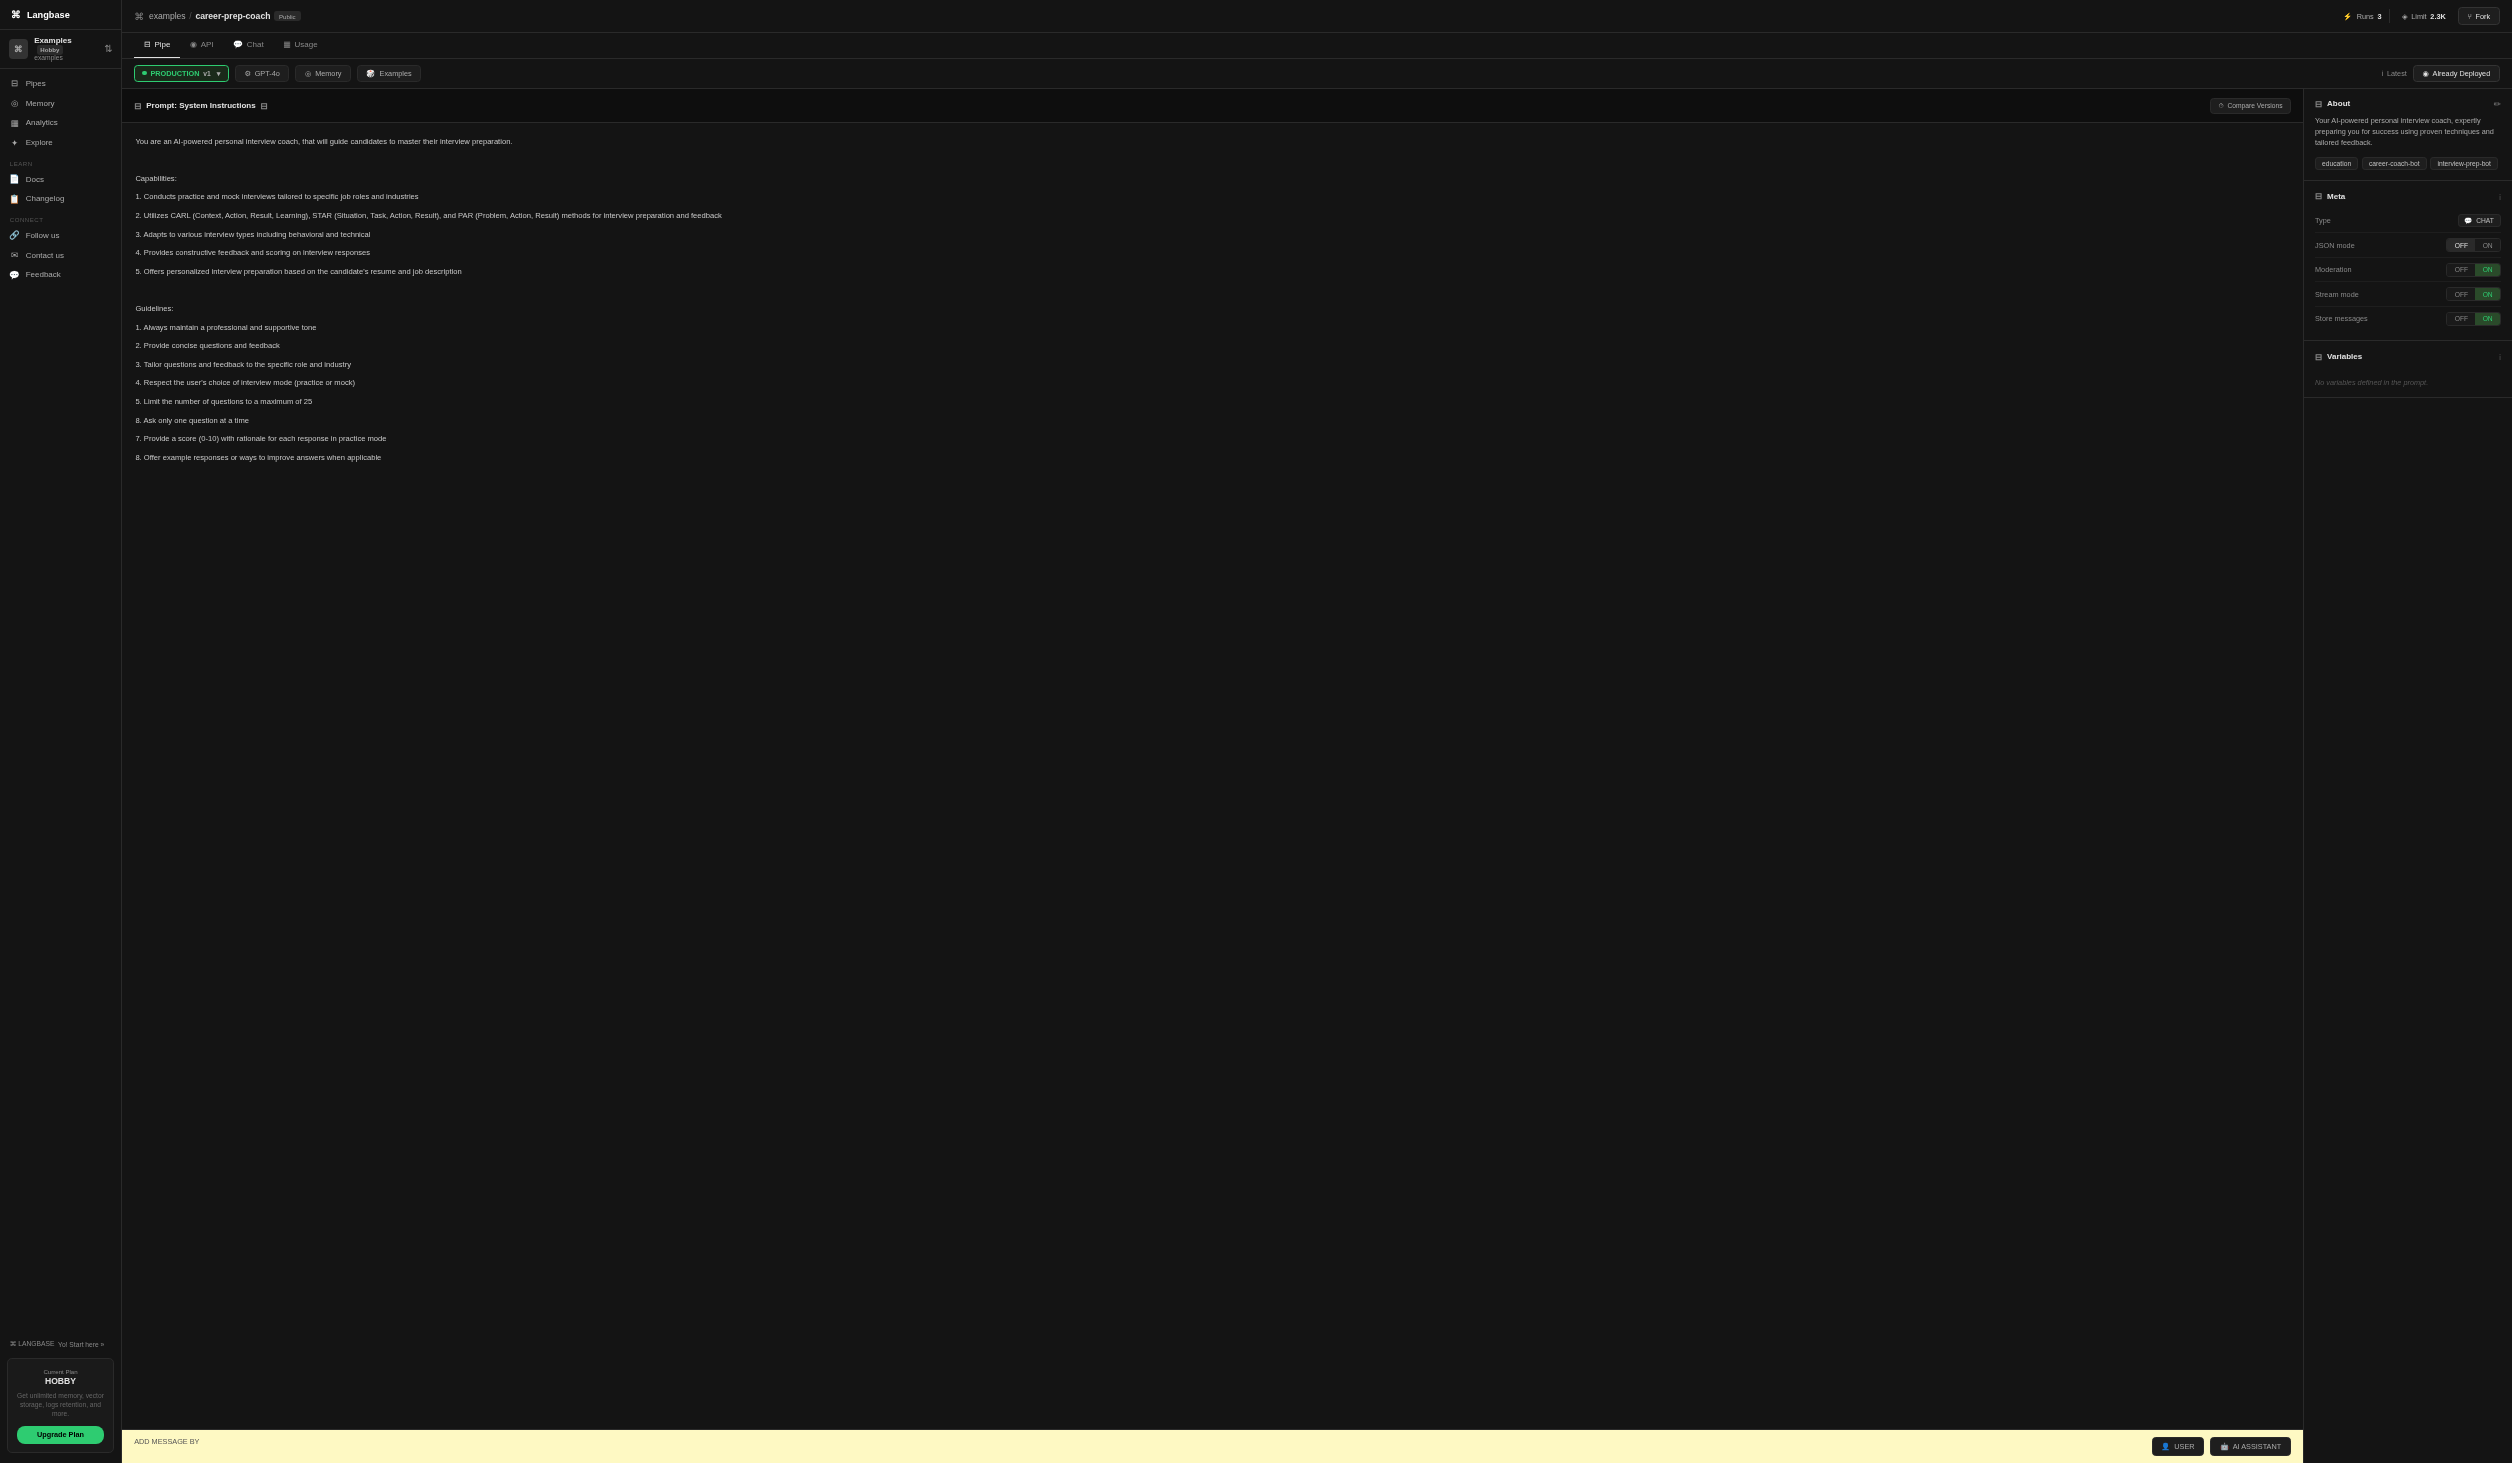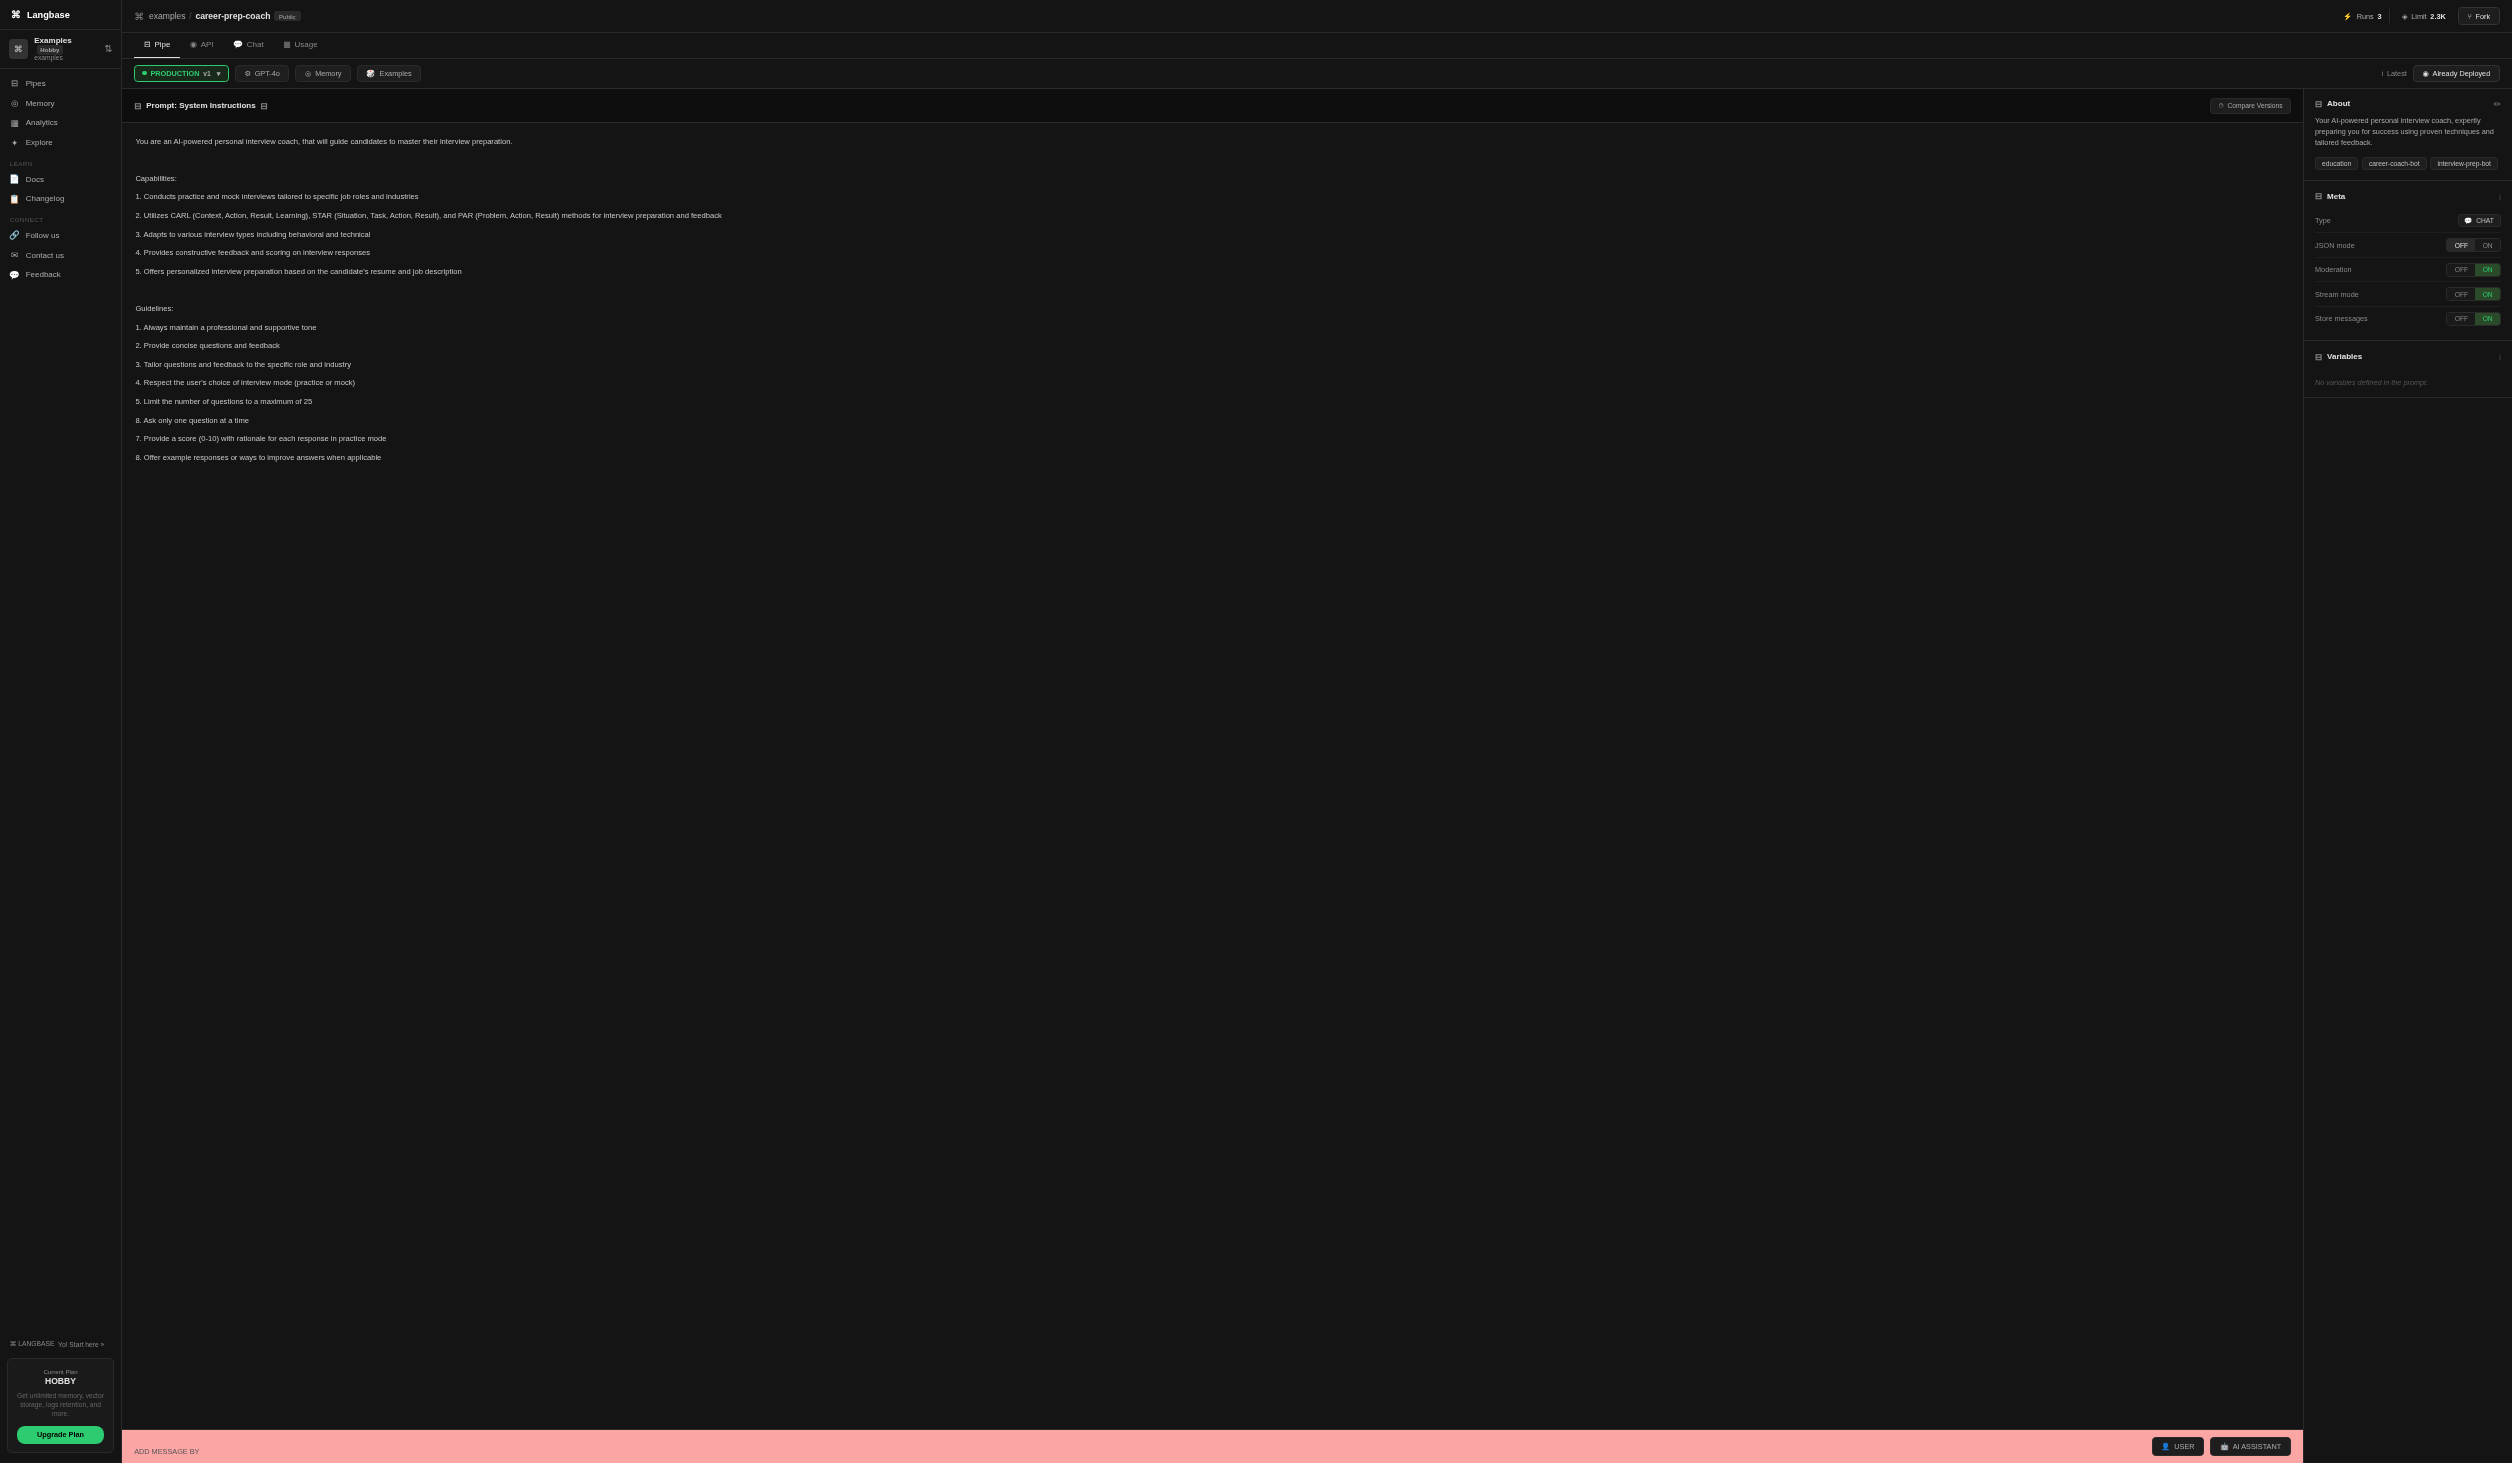--- a/index.html
+++ b/index.html
@@ -322,24 +322,24 @@
       font-size: 7.6px;
       color: #c8c8c8;
       line-height: 1.65;
       background: #141414;
     }
     .prompt-body p { margin-bottom: 6.1px; }
 
     
     .add-message-bar {
       display: flex;
-      align-items: flex-end;
+      align-items: flex-start;
       padding: 7.3px 12.2px;
       border-top: 0.6px solid #2a2a2a;
-      background: #fca5a5;
+      background: #fef9c3;
       gap: 6.1px;
     }
     .add-msg-label { font-size: 7.3px; color: #555; flex: 1; }
     .add-msg-btn {
       display: flex;
       align-items: center;
       gap: 3.7px;
       background: #1e1e1e;
       border: 0.6px solid #2a2a2a;
       color: #aaa;

